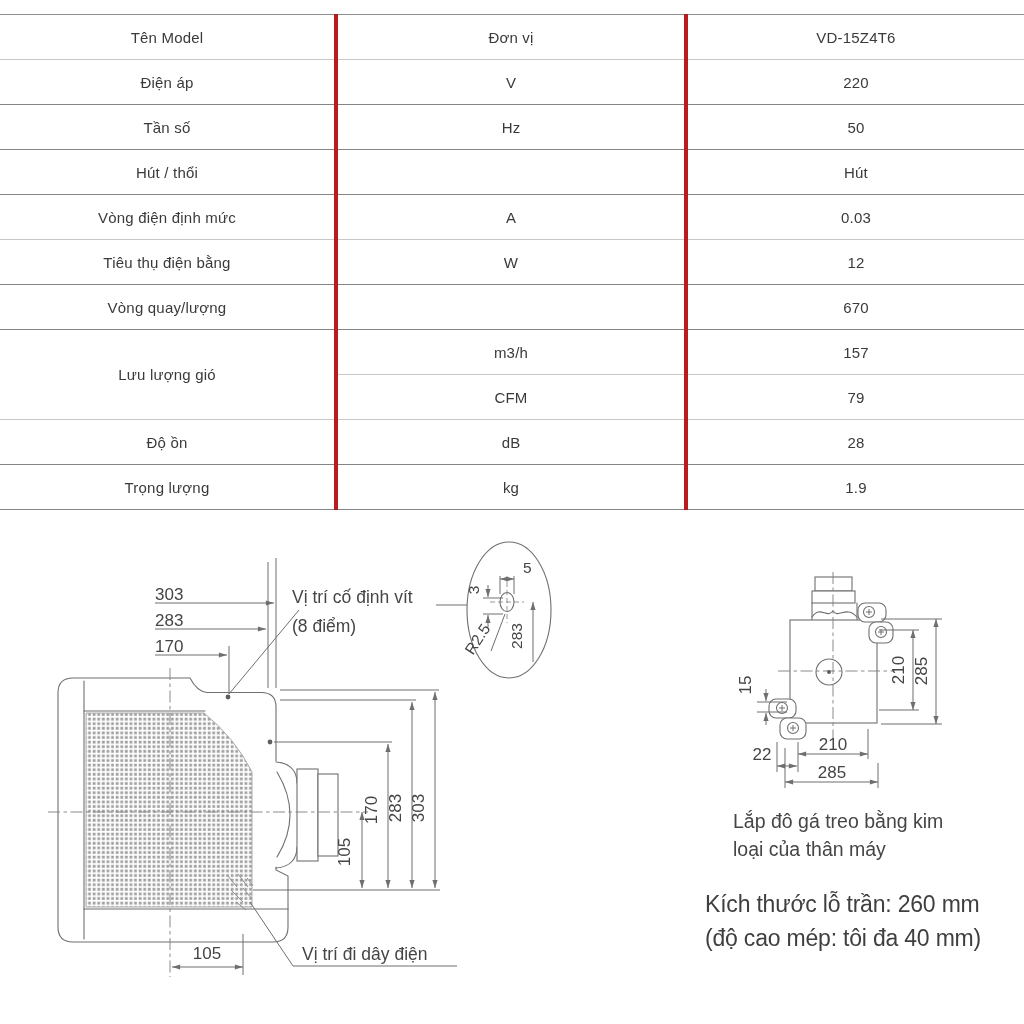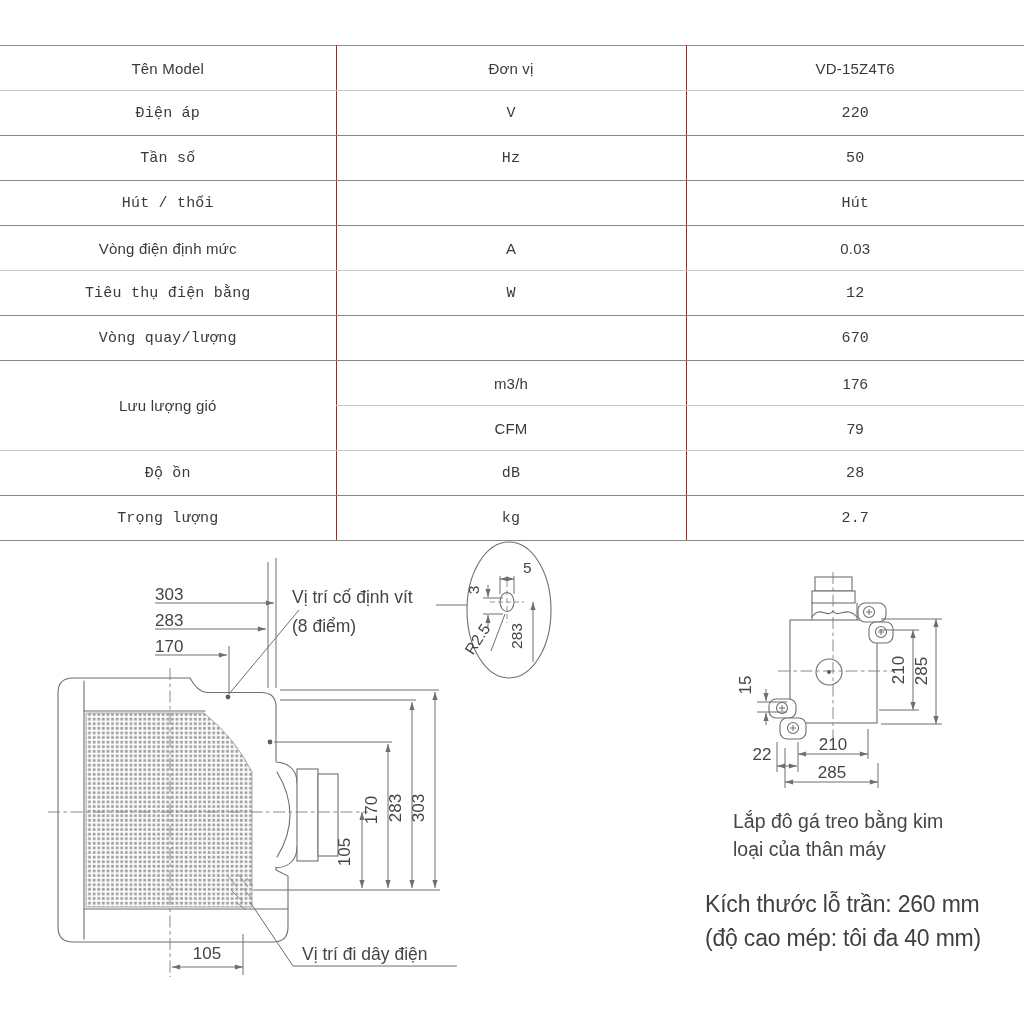--- a/index.html
+++ b/index.html
@@ -1,24 +1,24 @@
 <!DOCTYPE html>
 <html><head>
 <meta charset="utf-8">
 <style>
   html,body{margin:0;padding:0;background:#ffffff;}
   .page{position:relative;width:1024px;height:1024px;background:#ffffff;overflow:hidden;
         font-family:"Liberation Sans","DejaVu Sans",sans-serif;}
   
-  .tblwrap{position:absolute;top:14px;left:0;width:932px;margin-top:31px;}
+  .tblwrap{position:absolute;top:14px;left:0;width:932px;}
   table.spec{border-collapse:collapse;table-layout:fixed;width:1024px;border-top:1px solid #8e8e8e;}
   table.spec td{height:44px;text-align:center;vertical-align:middle;font-size:15px;color:#3a3a3a;
         border-bottom:1px solid #c8c8c8;padding:0;letter-spacing:.2px;}
-  table.spec tr.d > td{border-bottom-color:#848484;font-family:Liberation Mono, monospace;}
-  table.spec td.c2,table.spec td.c3{border-left:1px solid #b91c1c;text-align:center;}
+  table.spec tr.d > td{border-bottom-color:#848484;}
+  table.spec td.c2,table.spec td.c3{border-left:4px solid #b91c1c;text-align:center;}
   
   .drawwrap{position:absolute;top:510px;left:0;width:1024px;height:514px;}
   .ln{stroke:#6f6f6f;stroke-width:1.1;fill:none;stroke-linecap:round;}
   .lnf{stroke:#6f6f6f;stroke-width:1.1;fill:#ffffff;}
   .dm{stroke:#6f6f6f;stroke-width:1;fill:none;}
   .cl{stroke:#7d7d7d;stroke-width:.9;fill:none;stroke-dasharray:12 3.5 3.5 3.5;}
   .txt{font-family:"Liberation Sans","DejaVu Sans",sans-serif;fill:#454545;}
   .t17{font-size:17px;} .t175{font-size:17.5px;} .t155{font-size:15.5px;}
   .cap1{font-size:19.5px;fill:#464646;}
   .cap2{font-size:23px;fill:#3f3f3f;letter-spacing:-0.2px;}
@@ -67,35 +67,35 @@
           <td class="c3">12</td>
         </tr>
         <tr class="d">
           <td class="c1">Vòng quay/lượng</td>
           <td class="c2"></td>
           <td class="c3">670</td>
         </tr>
         <tr>
           <td class="c1" rowspan="2">Lưu lượng gió</td>
           <td class="c2">m3/h</td>
-          <td class="c3">176</td>
+          <td class="c3">157</td>
         </tr>
         <tr>
           <td class="c2">CFM</td>
           <td class="c3">79</td>
         </tr>
         <tr class="d">
           <td class="c1">Độ ồn</td>
           <td class="c2">dB</td>
           <td class="c3">28</td>
         </tr>
         <tr class="d">
           <td class="c1">Trọng lượng</td>
           <td class="c2">kg</td>
-          <td class="c3">2.7</td>
+          <td class="c3">1.9</td>
         </tr>
       </tbody>
     </table>
   </div>
 
   <div class="drawwrap">
   <svg width="1024" height="514" viewBox="0 0 1024 514" xmlns="http://www.w3.org/2000/svg">
     <defs>
       <marker id="ar" markerWidth="10" markerHeight="8" refX="8.6" refY="3" orient="auto-start-reverse" markerUnits="userSpaceOnUse">
         <path d="M0.5,0.4 L8.6,3 L0.5,5.6 Z" fill="#6f6f6f"></path>

